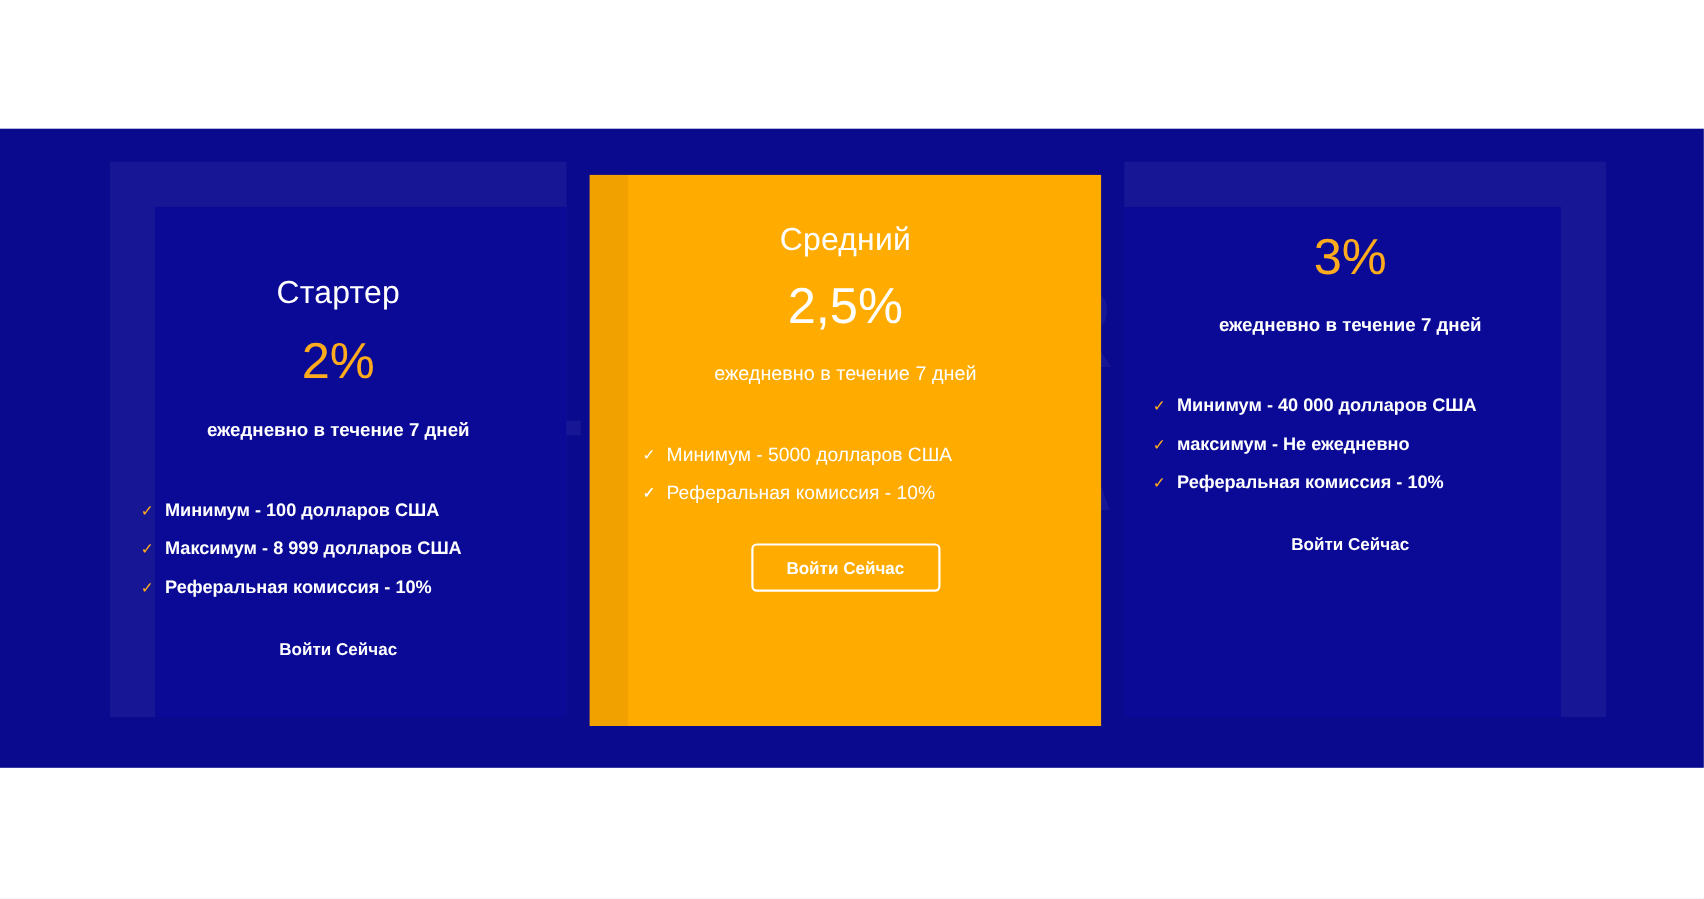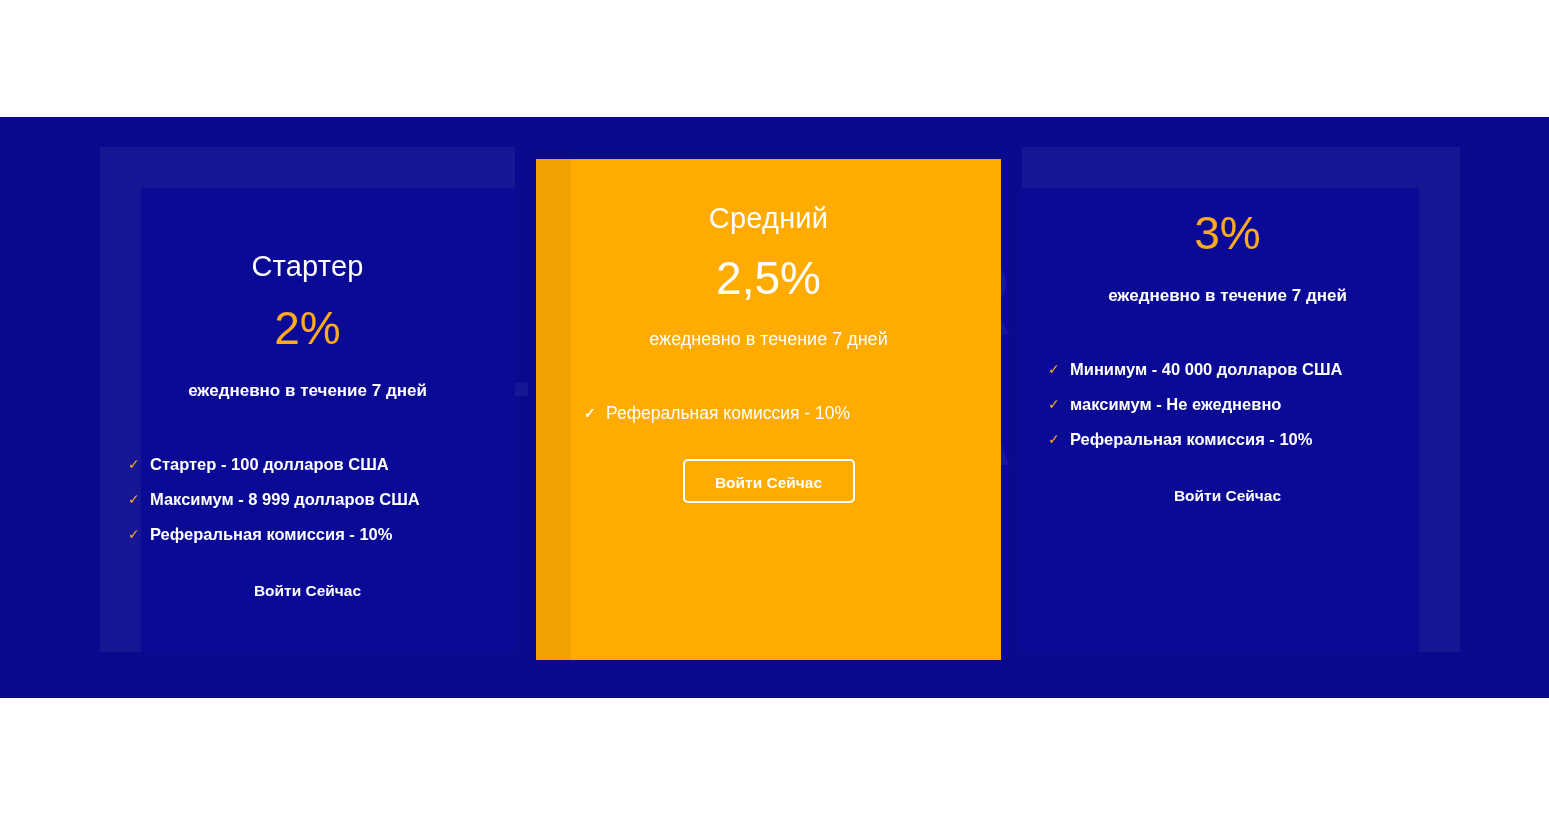--- a/index.html
+++ b/index.html
@@ -239,33 +239,33 @@
       <div class="plate plate-left"></div>
       <div class="panel panel-left"></div>
       <div class="plate plate-right"></div>
       <div class="panel panel-right"></div>
 
       <div class="card card-side card-left">
         <div class="plan-name">Стартер</div>
         <div class="plan-rate">2%</div>
         <div class="plan-period">ежедневно в течение 7 дней</div>
         <ul class="features">
-          <li><span class="tick">✓</span><span>Стартер - 100 долларов США</span></li>
+          <li><span class="tick">✓</span><span>Минимум - 100 долларов США</span></li>
           <li><span class="tick">✓</span><span>Максимум - 8 999 долларов США</span></li>
           <li><span class="tick">✓</span><span>Реферальная комиссия - 10%</span></li>
         </ul>
         <a class="cta-text" href="#">Войти Сейчас</a>
       </div>
 
       <div class="card card-mid">
         <div class="plan-name">Средний</div>
         <div class="plan-rate">2,5%</div>
         <div class="plan-period">ежедневно в течение 7 дней</div>
         <ul class="features">
-          <li><span class="tick">✓</span></li>
+          <li><span class="tick">✓</span><span>Минимум - 5000 долларов США</span></li>
           <li><span class="tick">✓</span></li>
           <li><span class="tick">✓</span><span>Реферальная комиссия - 10%</span></li>
         </ul>
         <button class="cta-button">Войти Сейчас</button>
       </div>
 
       <div class="card card-side card-right">
         <div class="plan-rate">3%</div>
         <div class="plan-period">ежедневно в течение 7 дней</div>
         <ul class="features">

